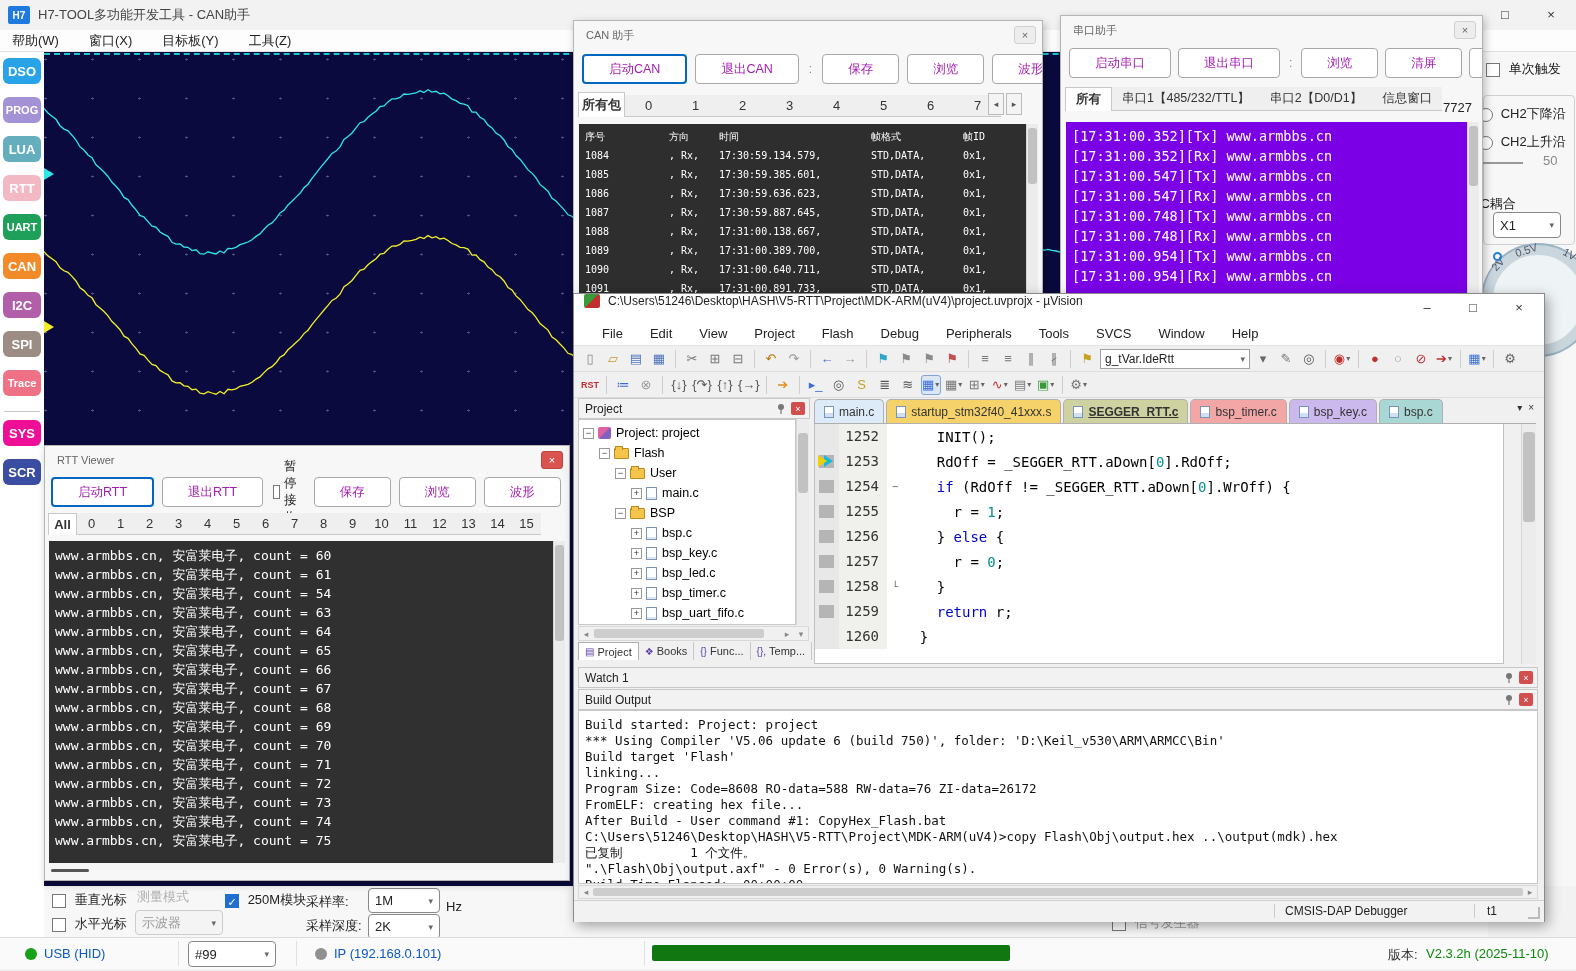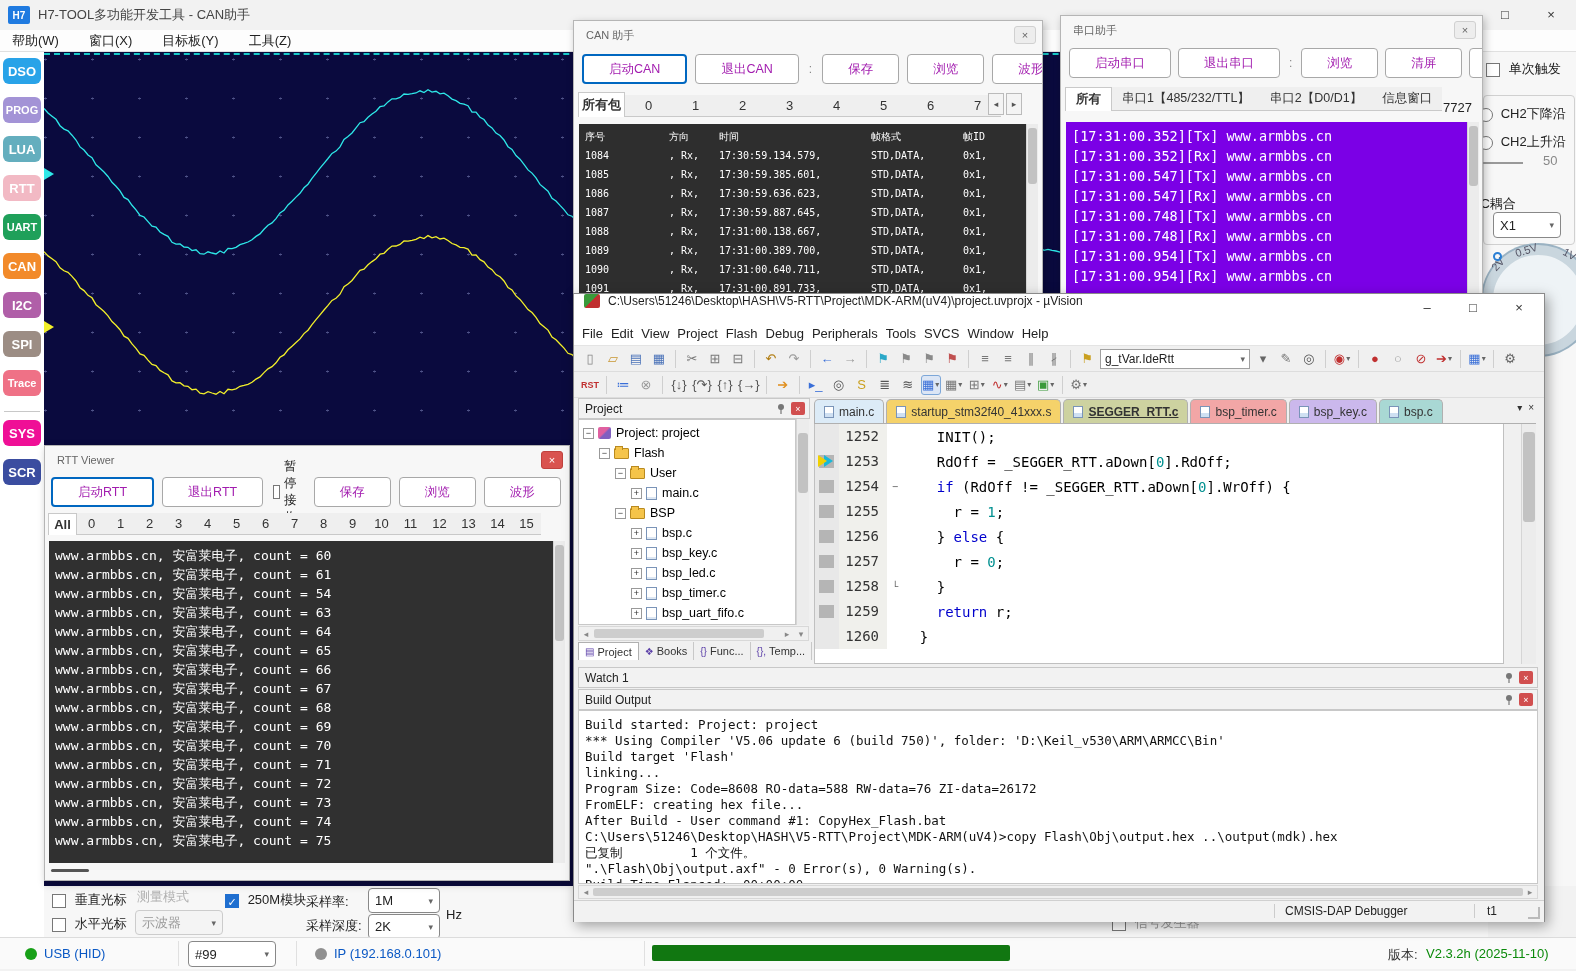--- a/index.html
+++ b/index.html
@@ -55,21 +55,21 @@
   
   .statusbar { left:0; top:937px; width:1576px; height:32px; background:#fafafa; border-top:1px solid #dcdcdc; font-size:13px; }
   .sdot { display:inline-block; width:12px; height:12px; border-radius:50%; vertical-align:middle; }
   .sb-blue { color:#0a58c4; }
   .progress { position:absolute; background:#117711; height:16px; border-radius:2px; }
   .vline { position:absolute; top:3px; bottom:3px; border-left:1px solid #e0e0e0; }
   
   .uv { left:573px; top:293px; width:972px; height:629px; background:#f0f0f0; border:1px solid #8a8a8a; box-shadow:3px 4px 12px rgba(0,0,0,0.35); }
   .uv-title { height:28px; background:#fff; display:flex; padding-left:10px; font-size:12px; color:#222; }
   .uv-logo { width:16px; height:14px; margin-right:8px; background:linear-gradient(135deg,#3a9a3a 50%,#c03030 50%); border-radius:2px; }
-  .uv-menu { height:24px; background:#fff; display:flex; align-items:center; padding-left:4px; font-size:12.5px; color:#111; border-bottom:1px solid #e4e4e4;text-align:center; }
+  .uv-menu { height:24px; background:#fff; display:flex; align-items:center; gap:19px; padding-left:24px; font-size:12.5px; color:#111; border-bottom:1px solid #e4e4e4;text-align:center; }
   .uv-tb { height:26px; display:flex; align-items:center; padding-left:6px; gap:3px; background:#f0f0f0; border-bottom:1px solid #ddd; }
   .ticon { min-width:20px; height:20px; display:flex; align-items:center; justify-content:center; font-size:13px; color:#555; border-radius:3px; }
   .ticon.active { background:#dce6f5; border:1px solid #7da7d8; }
   .ticon .caret { font-size:8px; color:#666; margin-left:1px; }
   .tsep { width:1px; height:18px; background:#cfcfcf; margin:0 3px; }
   .uv-combo { height:20px; width:150px; background:#fff; border:1px solid #a0a0a0; display:flex; align-items:center; justify-content:space-between; font-size:12px; padding:0 4px; color:#222; }
   .panel-hd { background:#f2f2f2; border:1px solid #c8c8c8; display:flex; align-items:center; font-size:12px; color:#222; padding-left:6px; }
   .panel-x { width:14px; height:13px; background:#d14f4f; color:#fff; font-size:9px; display:flex; align-items:center; justify-content:center; border-radius:2px; }
   .pin-icon { width:12px; height:12px; margin-right:4px; }
   .trow { display:flex; align-items:center; height:20px; font-size:12.5px; color:#000; white-space:nowrap; }
@@ -190,21 +190,21 @@
     </div>
     <div class="abs" style="left:181px;top:5px">
       <span class="cb checked">✓</span>
       <span style="margin-left:5px">250M模块</span>
     </div>
     <div class="abs" style="left:262px;top:7px">采样率:</div>
     <div class="ddown" style="left:324px;top:2px;width:72px;height:25px">
       <span>1M</span>
       <span class="chev">▾</span>
     </div>
-    <div class="abs" style="left:402px;top:21px">Hz</div>
+    <div class="abs" style="left:402px;top:13px">Hz</div>
     <div class="abs" style="left:262px;top:31px">采样深度:</div>
     <div class="ddown" style="left:324px;top:28px;width:72px;height:25px">
       <span>2K</span>
       <span class="chev">▾</span>
     </div>
     <div class="abs" style="left:1068px;top:28px;color:#999">
       <span class="cb"></span>
       <span style="margin-left:5px">信号发生器</span>
     </div>
   </div>

